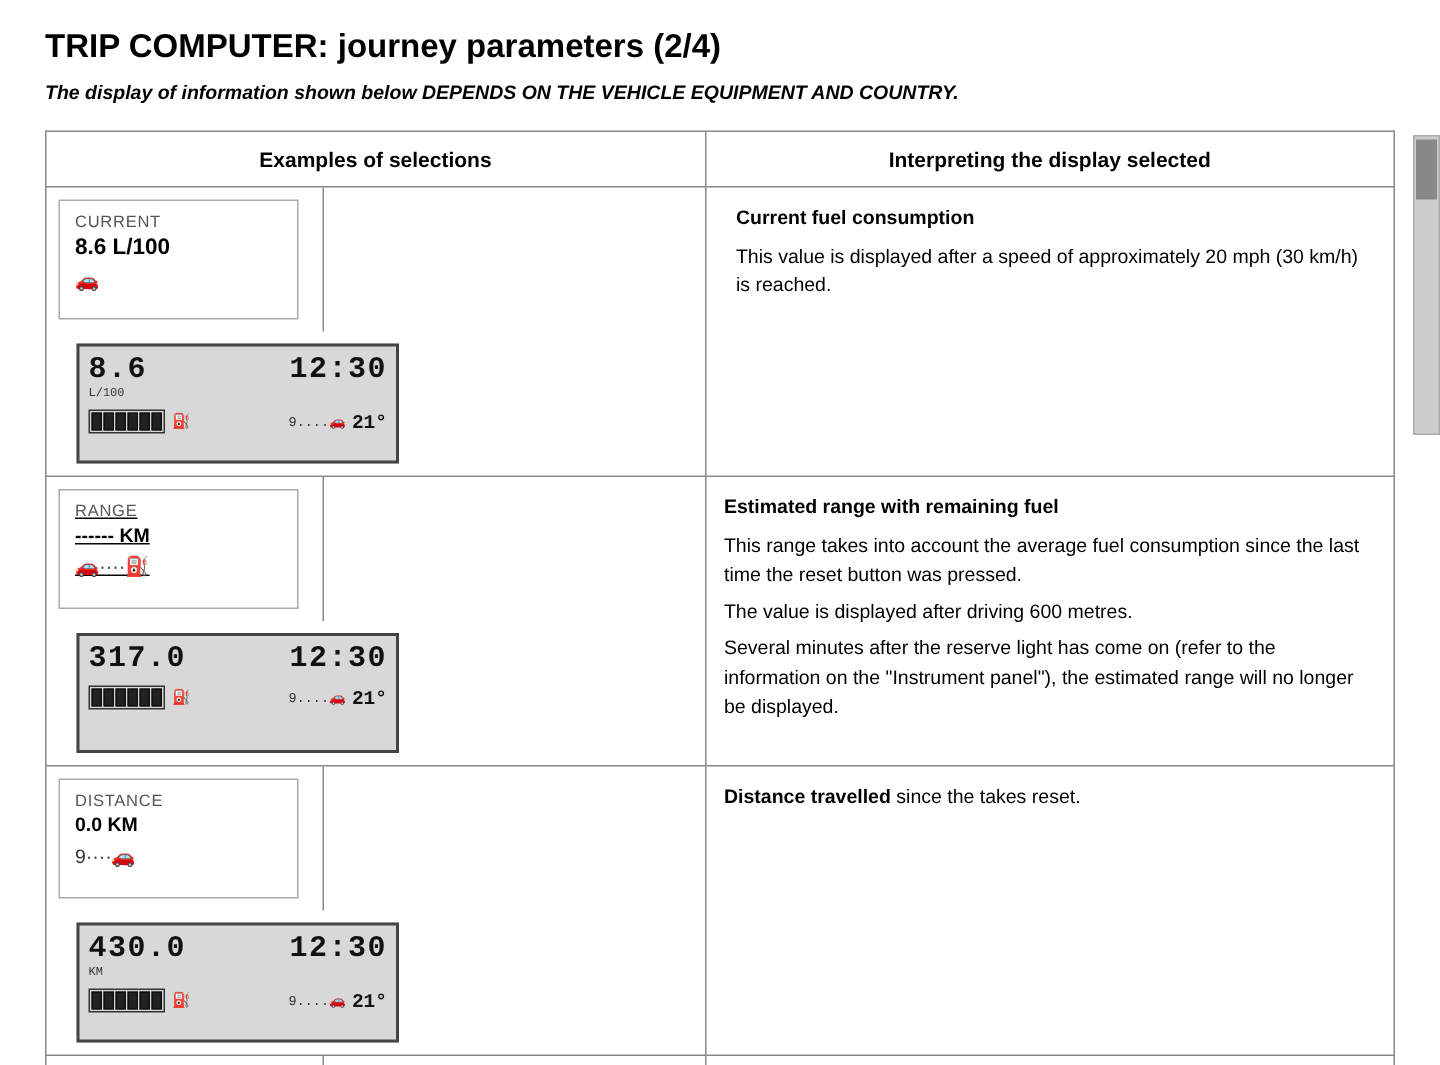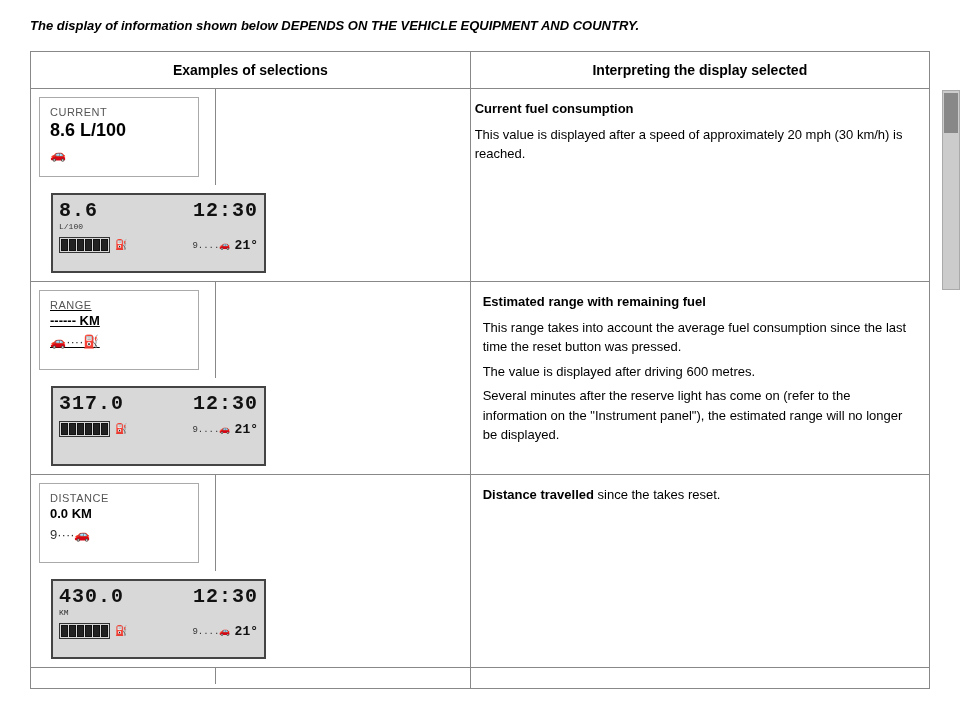--- a/index.html
+++ b/index.html
@@ -89,34 +89,35 @@
       width: 14px;
       height: 40px;
       background: #888;
       margin: 2px auto;
     }
   </style>
 </head>
 <body>
 
 <div class="page-container">
+  <div class="page-title">TRIP COMPUTER: journey parameters (2/4)</div>
   <div class="subtitle">The display of information shown below DEPENDS ON THE VEHICLE EQUIPMENT AND COUNTRY.</div>
 
   <table class="main-table">
     <thead>
       <tr>
         <th class="left-col">Examples of selections</th>
         <th class="right-col">Interpreting the display selected</th>
       </tr>
     </thead>
     <tbody id="table-body">
     <tr>
           <td class="left-col" style="padding: 0px; border-right: 1.5px solid rgb(136, 136, 136);"><div style="padding: 8px; border-right: 1.5px solid rgb(136, 136, 136); width: 185px; display: inline-block; vertical-align: top;"><div style="border: 1.5px solid rgb(170, 170, 170); width: 160px; min-height: 80px; padding: 8px 10px;">
                 <div style="font-size: 11px; color: rgb(85, 85, 85); letter-spacing: 0.5px;">CURRENT</div>
-                <div style="font-size: 18px; font-weight: bold; color: rgb(0, 0, 0); margin-top: 2px;">8.6 L/100</div>
+                <div style="font-size: 15px; font-weight: bold; color: rgb(0, 0, 0); margin-top: 2px;">8.6 L/100</div>
                 <div style="margin-top: 6px; font-size: 13px; color: rgb(51, 51, 51);">🚗</div>
               </div></div><div style="display: inline-flex; align-items: center; justify-content: center; width: 255px; padding: 8px; vertical-align: top;">
               <div style="background: rgb(216, 216, 216); border: 2px solid rgb(68, 68, 68); width: 215px; height: 80px; padding: 4px 6px; font-family: &quot;Courier New&quot;, monospace; position: relative;">
                 <div style="display: flex; flex-direction: row; justify-content: space-between; align-items: flex-start; width: 100%;">
                   <div style="display: flex; flex-direction: column; align-items: flex-start;">
                     <span style="font-size: 20px; font-weight: bold; color: rgb(17, 17, 17); letter-spacing: 1px;">8.6</span>
                     <span style="font-size: 8px; color: rgb(51, 51, 51); margin-top: 0px;">L/100</span>
                   </div>
                   <span style="font-size: 20px; font-weight: bold; color: rgb(17, 17, 17); letter-spacing: 1px;">12:30</span>
                 </div>
@@ -132,21 +133,21 @@
                     </div>
                     <span style="font-size: 10px; color: rgb(51, 51, 51); margin-left: 3px;">⛽</span>
                   </div>
                   <div style="display: flex; flex-direction: row; align-items: center; gap: 4px;">
                     <span style="font-size: 9px; color: rgb(51, 51, 51);">9....🚗</span>
                     <span style="font-size: 13px; font-weight: bold; color: rgb(17, 17, 17);">21°</span>
                   </div>
                 </div>
               </div>
             </div></td>
-          <td class="right-col" style="padding: 10px 4px; vertical-align: top;">
+          <td class="right-col" style="padding: 10px 20px; vertical-align: top;">
             <div class="right-section">
               <p><span style="font-weight: bold;">Current fuel consumption</span></p>
               <p style="font-size: 13px; line-height: 1.5; margin-bottom: 5px;">This value is displayed after a speed of approximately 20 mph (30 km/h) is reached.</p>
             </div>
           </td>
         </tr>
         <tr>
           <td class="left-col" style="padding: 0px; border-right: 1.5px solid rgb(136, 136, 136);"><div style="padding: 8px; border-right: 1.5px solid rgb(136, 136, 136); width: 185px; display: inline-block; vertical-align: top;"><div style="border: 1.5px solid rgb(170, 170, 170); width: 160px; min-height: 80px; padding: 8px 10px; text-decoration: underline;">
                 <div style="font-size: 11px; color: rgb(85, 85, 85); letter-spacing: 0.5px;">RANGE</div>
                 <div style="font-size: 13px; font-weight: bold; color: rgb(0, 0, 0); margin-top: 2px;">------ KM</div>

